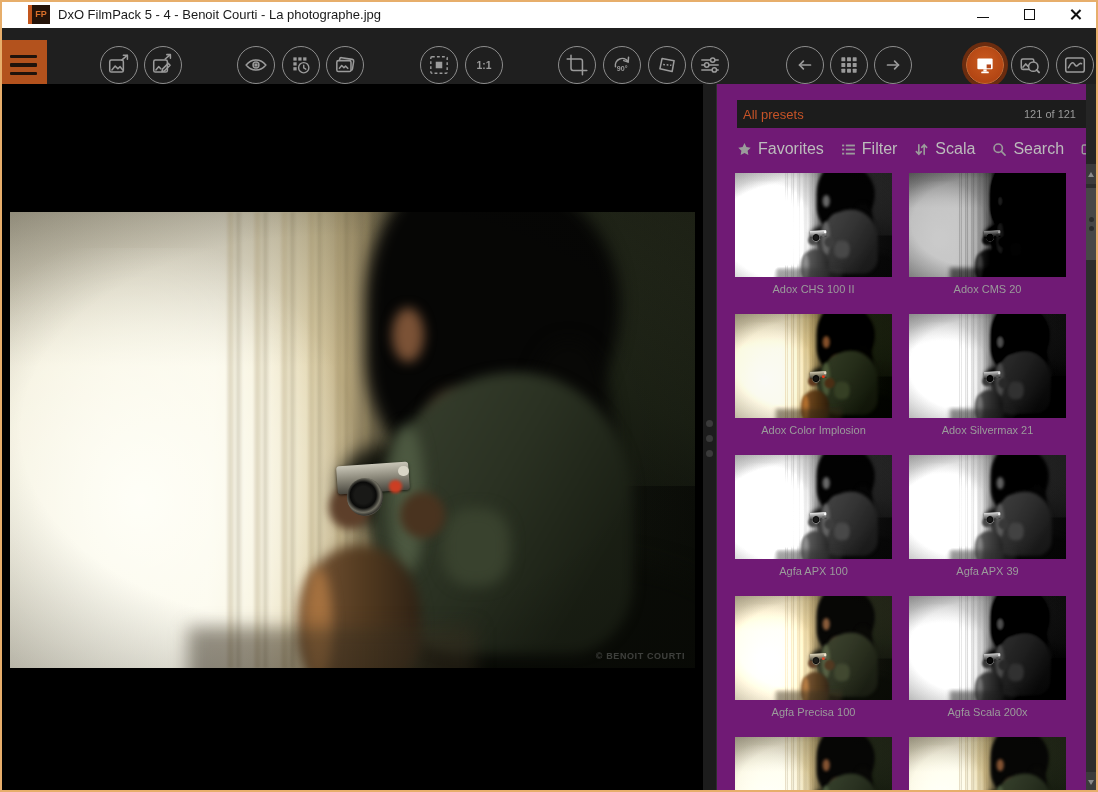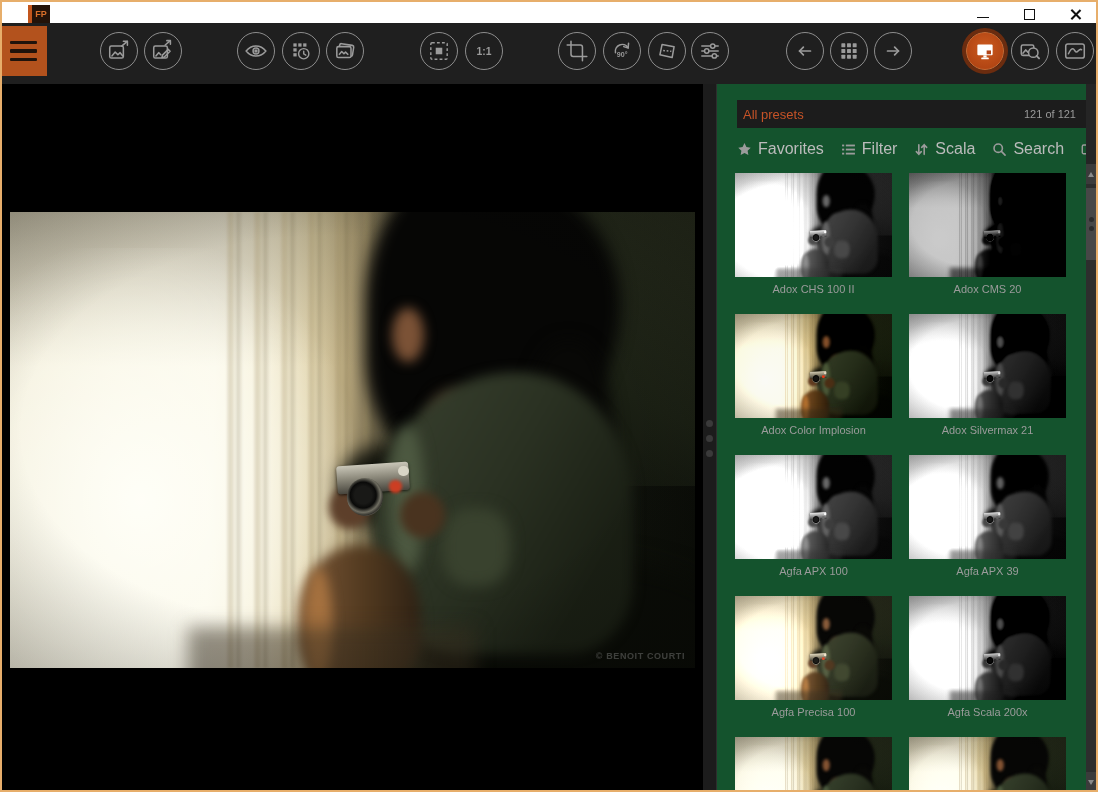--- a/index.html
+++ b/index.html
@@ -17,21 +17,21 @@
   .win-controls { position:absolute; right:0; top:0; height:28px; display:flex; }
   .win-btn { width:46px; height:28px; display:flex; align-items:center; justify-content:center; }
   .glyph-min { width:12px; height:0; border-top:1.6px solid #111; margin-top:6px; }
   .glyph-max { width:11px; height:11px; border:1.6px solid #111; }
   .glyph-close { position:relative; width:13px; height:13px; }
   .glyph-close:before,.glyph-close:after { content:""; position:absolute; left:6px; top:0; width:1.6px; height:13px; background:#111; }
   .glyph-close:before { transform:rotate(45deg); }
   .glyph-close:after { transform:rotate(-45deg); }
 
   
-  .toolbar { position:absolute; left:0; top:23px; width:1098px; height:56px; background:#1f1f1f; }
+  .toolbar { position:absolute; left:0; top:37px; width:1098px; height:56px; background:#1f1f1f; }
   .hamburger { position:absolute; left:0; top:3px; width:47px; height:50px; background:#b3521d;
     display:flex; flex-direction:column; align-items:center; justify-content:center; gap:5px; }
   .hamburger span { display:block; width:27px; height:3.5px; background:#20130b; border-radius:1px; }
   .tb-btn { position:absolute; top:9px; width:38px; height:38px; border:1.6px solid #8d8d8d; border-radius:50%;
     display:flex; align-items:center; justify-content:center; background:transparent; }
   .tb-btn svg { display:block; }
   .tb-btn.active { background:radial-gradient(circle at 50% 42%, #cb5a1f 0%, #b34614 70%); border-color:#c96a33;
     box-shadow:0 0 0 4px #6b2c0f; }
 
   
@@ -40,21 +40,21 @@
   .viewer { position:relative; width:703px; height:708px; background:#000; overflow:hidden; }
   .main-photo { position:absolute; left:10px; top:128px; width:685px; height:456px; overflow:hidden; }
   .watermark { position:absolute; right:10px; bottom:7px; font-size:9px; font-weight:bold;
     letter-spacing:0.6px; color:rgba(200,200,200,0.28); z-index:5; }
 
   .splitter { position:relative; width:14px; height:708px; background:#1c1c1c; border-right:1px solid #2e2e2e;
     display:flex; flex-direction:column; align-items:center; justify-content:center; gap:8px; }
   .splitter i { display:block; width:7px; height:7px; border-radius:50%; background:#3a3a3a; }
 
   
-  .panel { position:relative; width:369px; height:708px; background:#14532d; overflow:hidden; }
+  .panel { position:relative; width:369px; height:708px; background:#701a75; overflow:hidden; }
   .panel-header { margin:16px 0 0 20px; width:349px; height:28px; background:#1c1c1c;
     display:flex; align-items:center; justify-content:space-between; padding:0 10px 0 6px; }
   .panel-header .ph-title { color:#c65327; font-size:13px; }
   .panel-header .ph-count { color:#9a9a9a; font-size:11px; }
   .panel-tools { margin:12px 0 0 20px; display:flex; align-items:center; gap:17px; }
   .ptool { display:flex; align-items:center; gap:6px; color:#bcbcbc; font-size:16px; }
   .ptool svg { display:block; }
 
   .preset-grid { margin:15px 0 0 18px; width:331px; display:flex; flex-wrap:wrap; column-gap:17px; row-gap:17px; }
   .preset-item { width:157px; }
@@ -129,20 +129,21 @@
   .ph-floor { left:26%; top:91%; width:42%; height:16%; background:rgba(58,48,32,0.5); filter:blur(9px); }
   .ph-vignette { inset:0; background:radial-gradient(ellipse at 46% 48%, rgba(0,0,0,0) 58%, rgba(4,4,2,0.3) 100%); }
 </style>
 </head>
 <body>
 
 <div class="window">
 
   <div class="titlebar">
     <div class="fp-badge">FP</div>
+    <div class="title-text">DxO FilmPack 5 - 4 - Benoit Courti - La photographe.jpg</div>
     <div class="win-controls">
       <div class="win-btn">
           <div class="glyph-min"></div>
         </div>
       <div class="win-btn">
           <div class="glyph-max"></div>
         </div>
       <div class="win-btn">
           <div class="glyph-close"></div>
         </div>

